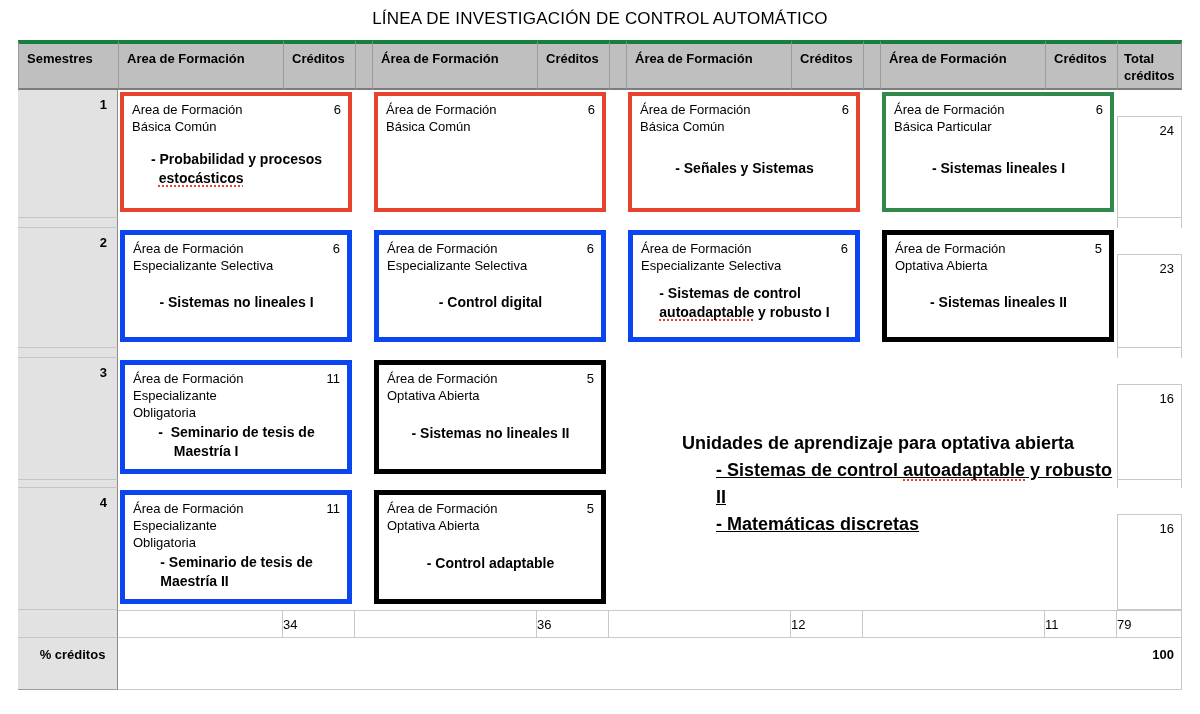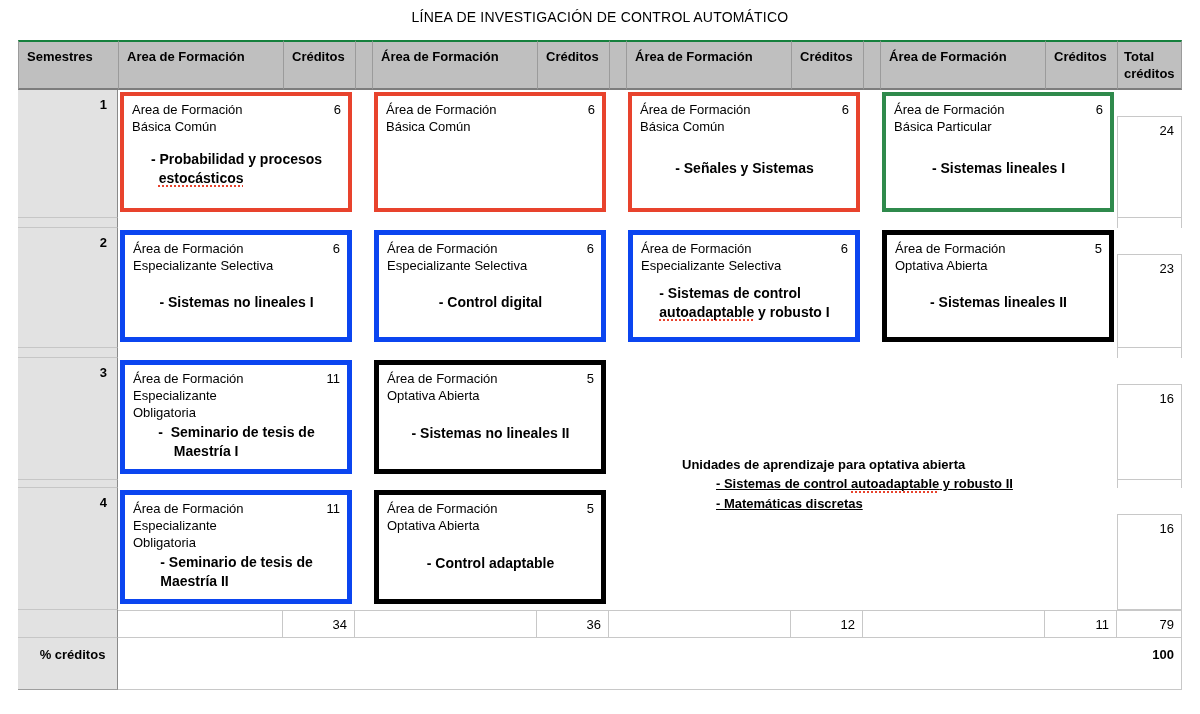--- a/index.html
+++ b/index.html
@@ -3,31 +3,31 @@
 <meta charset="utf-8">
 <style>
   * { box-sizing: border-box; margin: 0; padding: 0; }
   body { background: #ffffff; }
   .canvas {
     position: relative; width: 1200px; height: 714px; background: #fff;
     font-family: "Liberation Sans", sans-serif; color: #000; overflow: hidden;
   }
   .title {
     position: absolute; top: 9px; left: 0; width: 100%;
-    text-align: center; font-size: 14px; letter-spacing: .2px;
+    text-align: center; font-size: 17px; letter-spacing: .2px;
   }
   .grid {
     position: absolute; left: 18px; top: 40px;
     display: grid;
     grid-template-columns: 100px 165px 72px 17px 165px 72px 17px 165px 72px 17px 165px 72px 65px;
     grid-template-rows: 50px 128px 10px 120px 10px 122px 8px 122px 28px 52px;
   }
   
   .hc {
-    background: #bfbfbf; border-top: 2px solid #15803d; border-left: 1px solid #9b9b9b;
+    background: #bfbfbf; border-top: 4px solid #15803d; border-left: 1px solid #9b9b9b;
     border-bottom: 2px solid #7d7d7d; font-weight: bold; font-size: 13px;
     line-height: 1.3; padding: 7px 4px 0 8px;
   }
   .hc-tot { padding-left: 6px; border-right: 1px solid #9b9b9b; }
   
   .sem { background: #e2e2e2; border-right: 1px solid #8a8a8a; border-bottom: 1px solid #c6c6c6; text-align: center; }
   .sem.num { font-weight: bold; font-size: 13px; text-align: right; padding: 7px 10px 0 0; }
   .sem.pctlab { font-weight: bold; font-size: 13px; padding: 9px 0 0 10px; border-bottom: 1px solid #9e9e9e; }
   
   .bx {
@@ -38,28 +38,28 @@
   .area { white-space: pre-line; }
   .cred { font-size: 13px; padding-left: 4px; }
   .crsw { flex: 1; display: flex; align-items: center; justify-content: center; }
   .crs { font-weight: bold; font-size: 14px; line-height: 1.35; white-space: pre-line; text-align: left; }
   
   .tot { border: 1px solid #c8c8c8; font-size: 13px; text-align: right; padding: 6px 7px 0 0; margin-top: 26px; }
   .tots { border-left: 1px solid #c8c8c8; border-right: 1px solid #c8c8c8; }
   
   .sume { border-top: 1px solid #c8c8c8; border-bottom: 1px solid #c8c8c8; border-right: 1px solid #c8c8c8; }
   .sumc { border-top: 1px solid #c8c8c8; border-bottom: 1px solid #c8c8c8; border-right: 1px solid #c8c8c8;
-          font-size: 13px; text-align: right; padding: 6px 7px 0 0; }
+          font-size: 13px; padding: 6px 7px 0 0; }
   .sums { border-top: 1px solid #c8c8c8; border-bottom: 1px solid #c8c8c8; }
   
   .pct { border-right: 1px solid #c8c8c8; border-bottom: 1px solid #c8c8c8;
          font-weight: bold; font-size: 13px; text-align: right; padding: 9px 7px 0 0; }
   
   .note { display: flex; flex-direction: column; justify-content: center;
-          padding-left: 56px; font-weight: bold; font-size: 13px; line-height: 1.5; }
+          padding-left: 56px; font-weight: bold; font-size: 18px; line-height: 1.5; }
   .note .itms { padding-left: 34px; text-decoration: underline; }
   
   .sq { text-decoration: underline dotted #e8432d; text-decoration-thickness: 2px;
         text-underline-offset: 3px; text-decoration-skip-ink: none; }
 </style>
 </head>
 <body>
 
 <div class="canvas">
 

